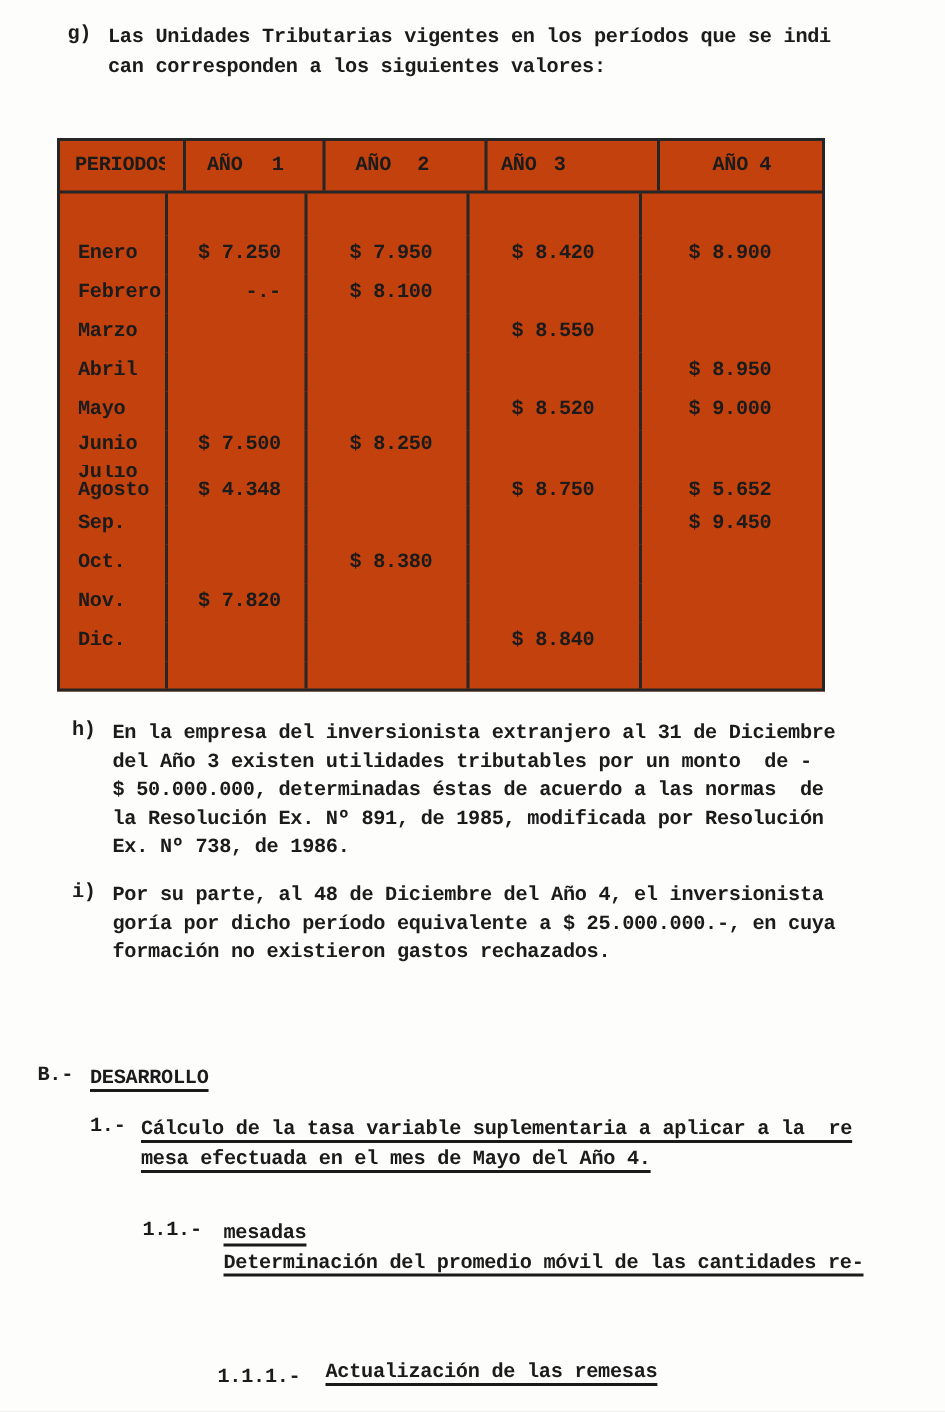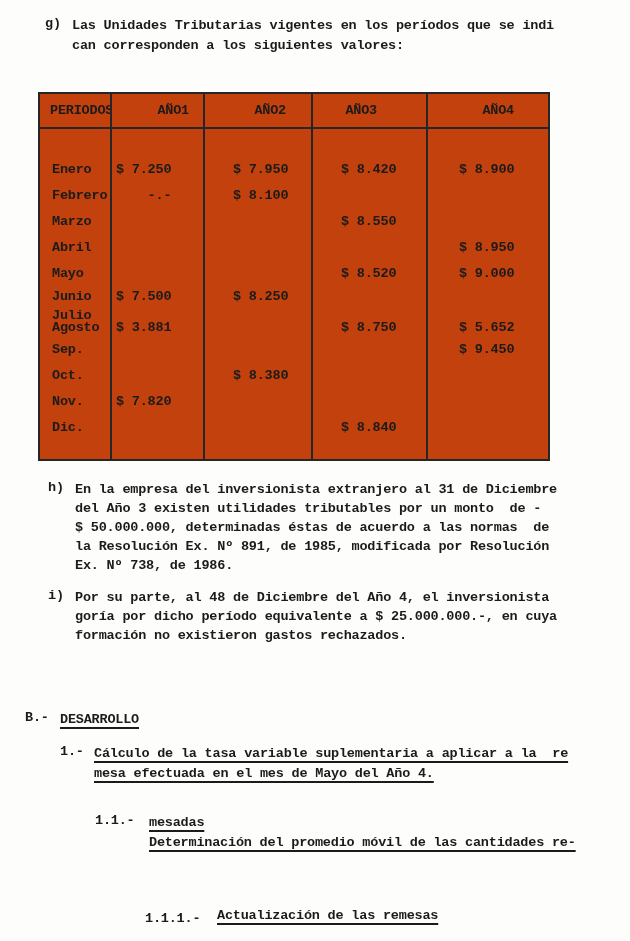--- a/index.html
+++ b/index.html
@@ -33,34 +33,34 @@
     background: #c2410c;
   }
   .trow {
     display: grid;
     grid-template-columns: 70px 93px 108px 115px 1fr;
   }
   .trow > div { border-left: 2px solid #262626; white-space: pre; overflow: hidden; }
   .trow > div:first-child { border-left: none; }
   .thead { border-bottom: 2px solid #262626; height: 33px; }
   .thead > div { display: flex; align-items: center; }
-  .thead .hsplit { justify-content: flex-end; }
+  .thead .hsplit { justify-content: space-between; margin-left: 12px; }
   .th-p  { padding-left: 10px; }
   .th-1  { padding-left: 14px; padding-right: 14px; }
   .th-2  { padding-left: 20px; padding-right: 25px; }
   .th-3  { padding-left: 9px;  padding-right: 49px; }
   .th-4  { padding-left: 35px; padding-right: 34px; }
   .spacer { height: 28px; }
   .r { height: 26px; line-height: 26px; }
   .r-junio  { height: 23px; line-height: 20px; }
   .r-julio  { height: 11px; line-height: 11px; }
   .r-agosto { height: 16px; line-height: 14px; }
   .filler { height: 18px; }
   .c-per { padding-left: 12px; }
-  .c1 { padding-left: 4px; }
+  .c1 { padding-left: 20px; }
   .c2 { padding-left: 28px; }
   .c3 { padding-left: 28px; }
   .c4 { padding-left: 31px; }
 </style>
 </head>
 <body>
 
 <div class="page">
 
   <div class="block para lh20" style="left:45px; top:16px;">
@@ -140,21 +140,21 @@
     </div>
     <div class="trow r-julio">
       <div class="c-per">Julio</div>
       <div class="c1"></div>
       <div class="c2"></div>
       <div class="c3"></div>
       <div class="c4"></div>
     </div>
     <div class="trow r-agosto">
       <div class="c-per">Agosto</div>
-      <div class="c1">$ 3.881</div>
+      <div class="c1">$ 4.348</div>
       <div class="c2"></div>
       <div class="c3">$ 8.750</div>
       <div class="c4">$ 5.652</div>
     </div>
     <div class="trow r">
       <div class="c-per">Sep.</div>
       <div class="c1"></div>
       <div class="c2"></div>
       <div class="c3"></div>
       <div class="c4">$ 9.450</div>

